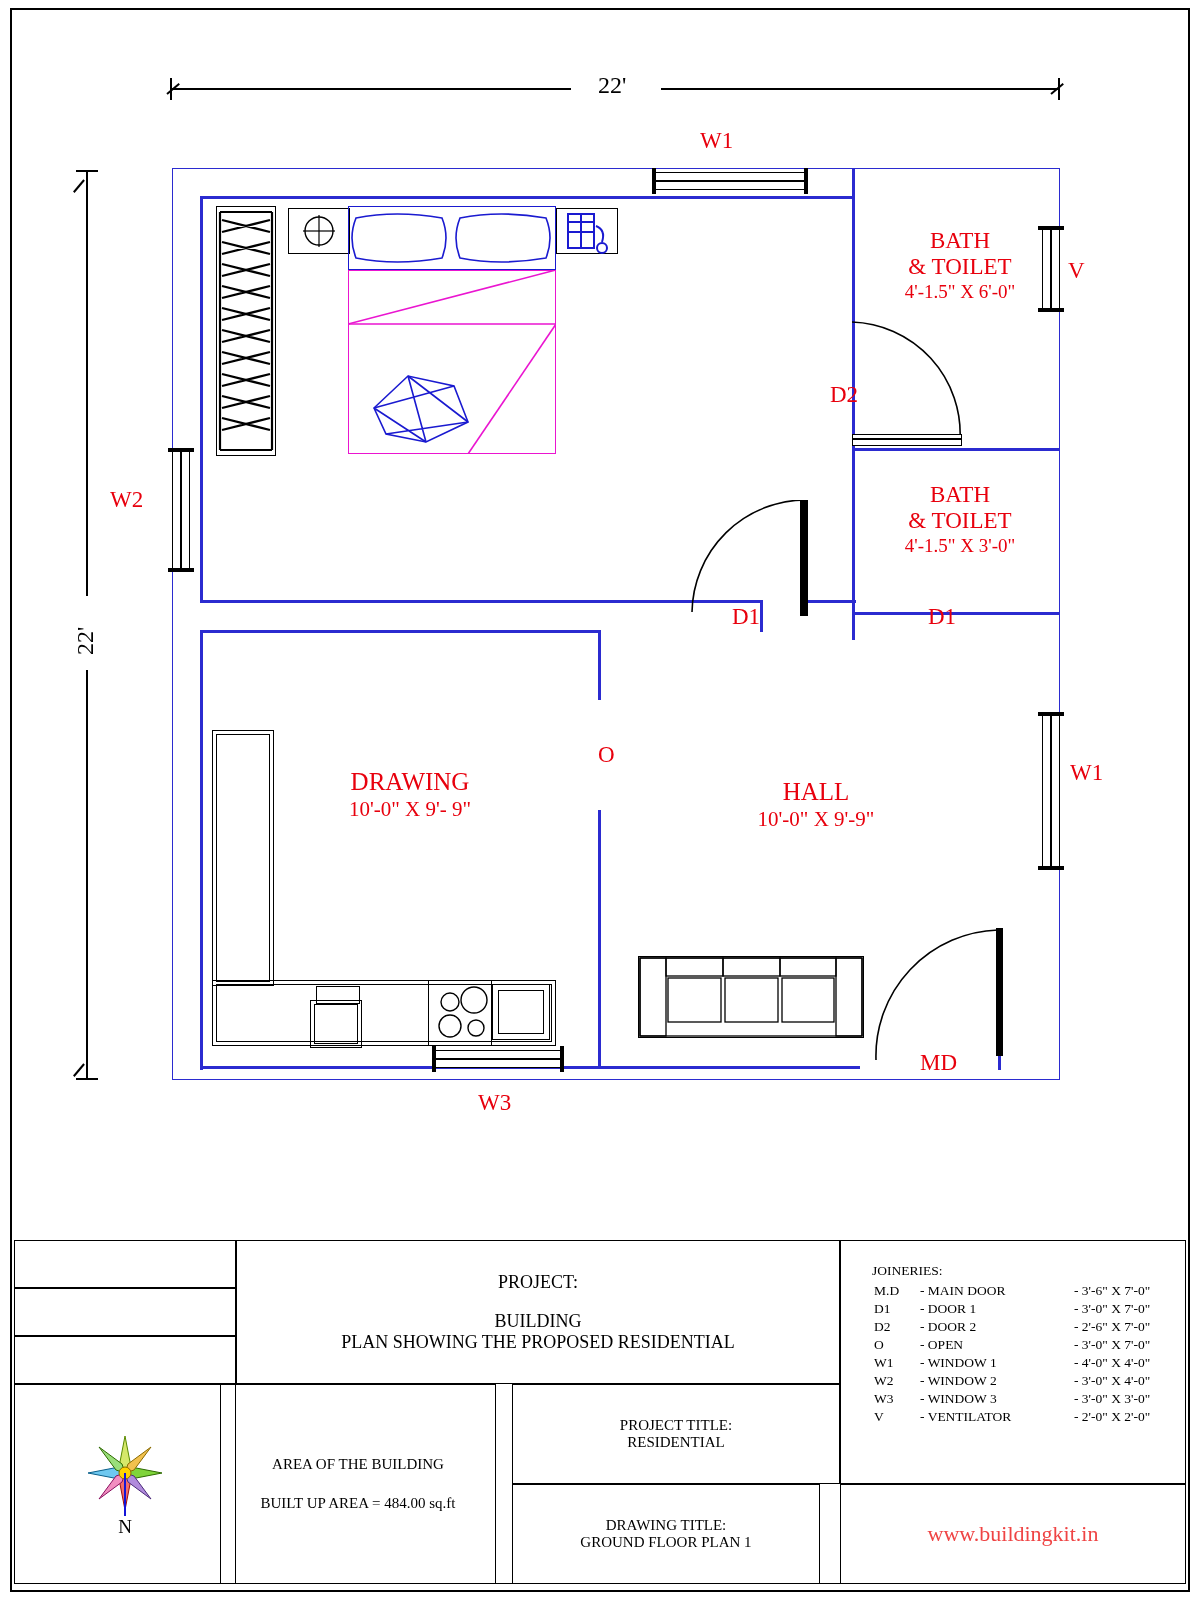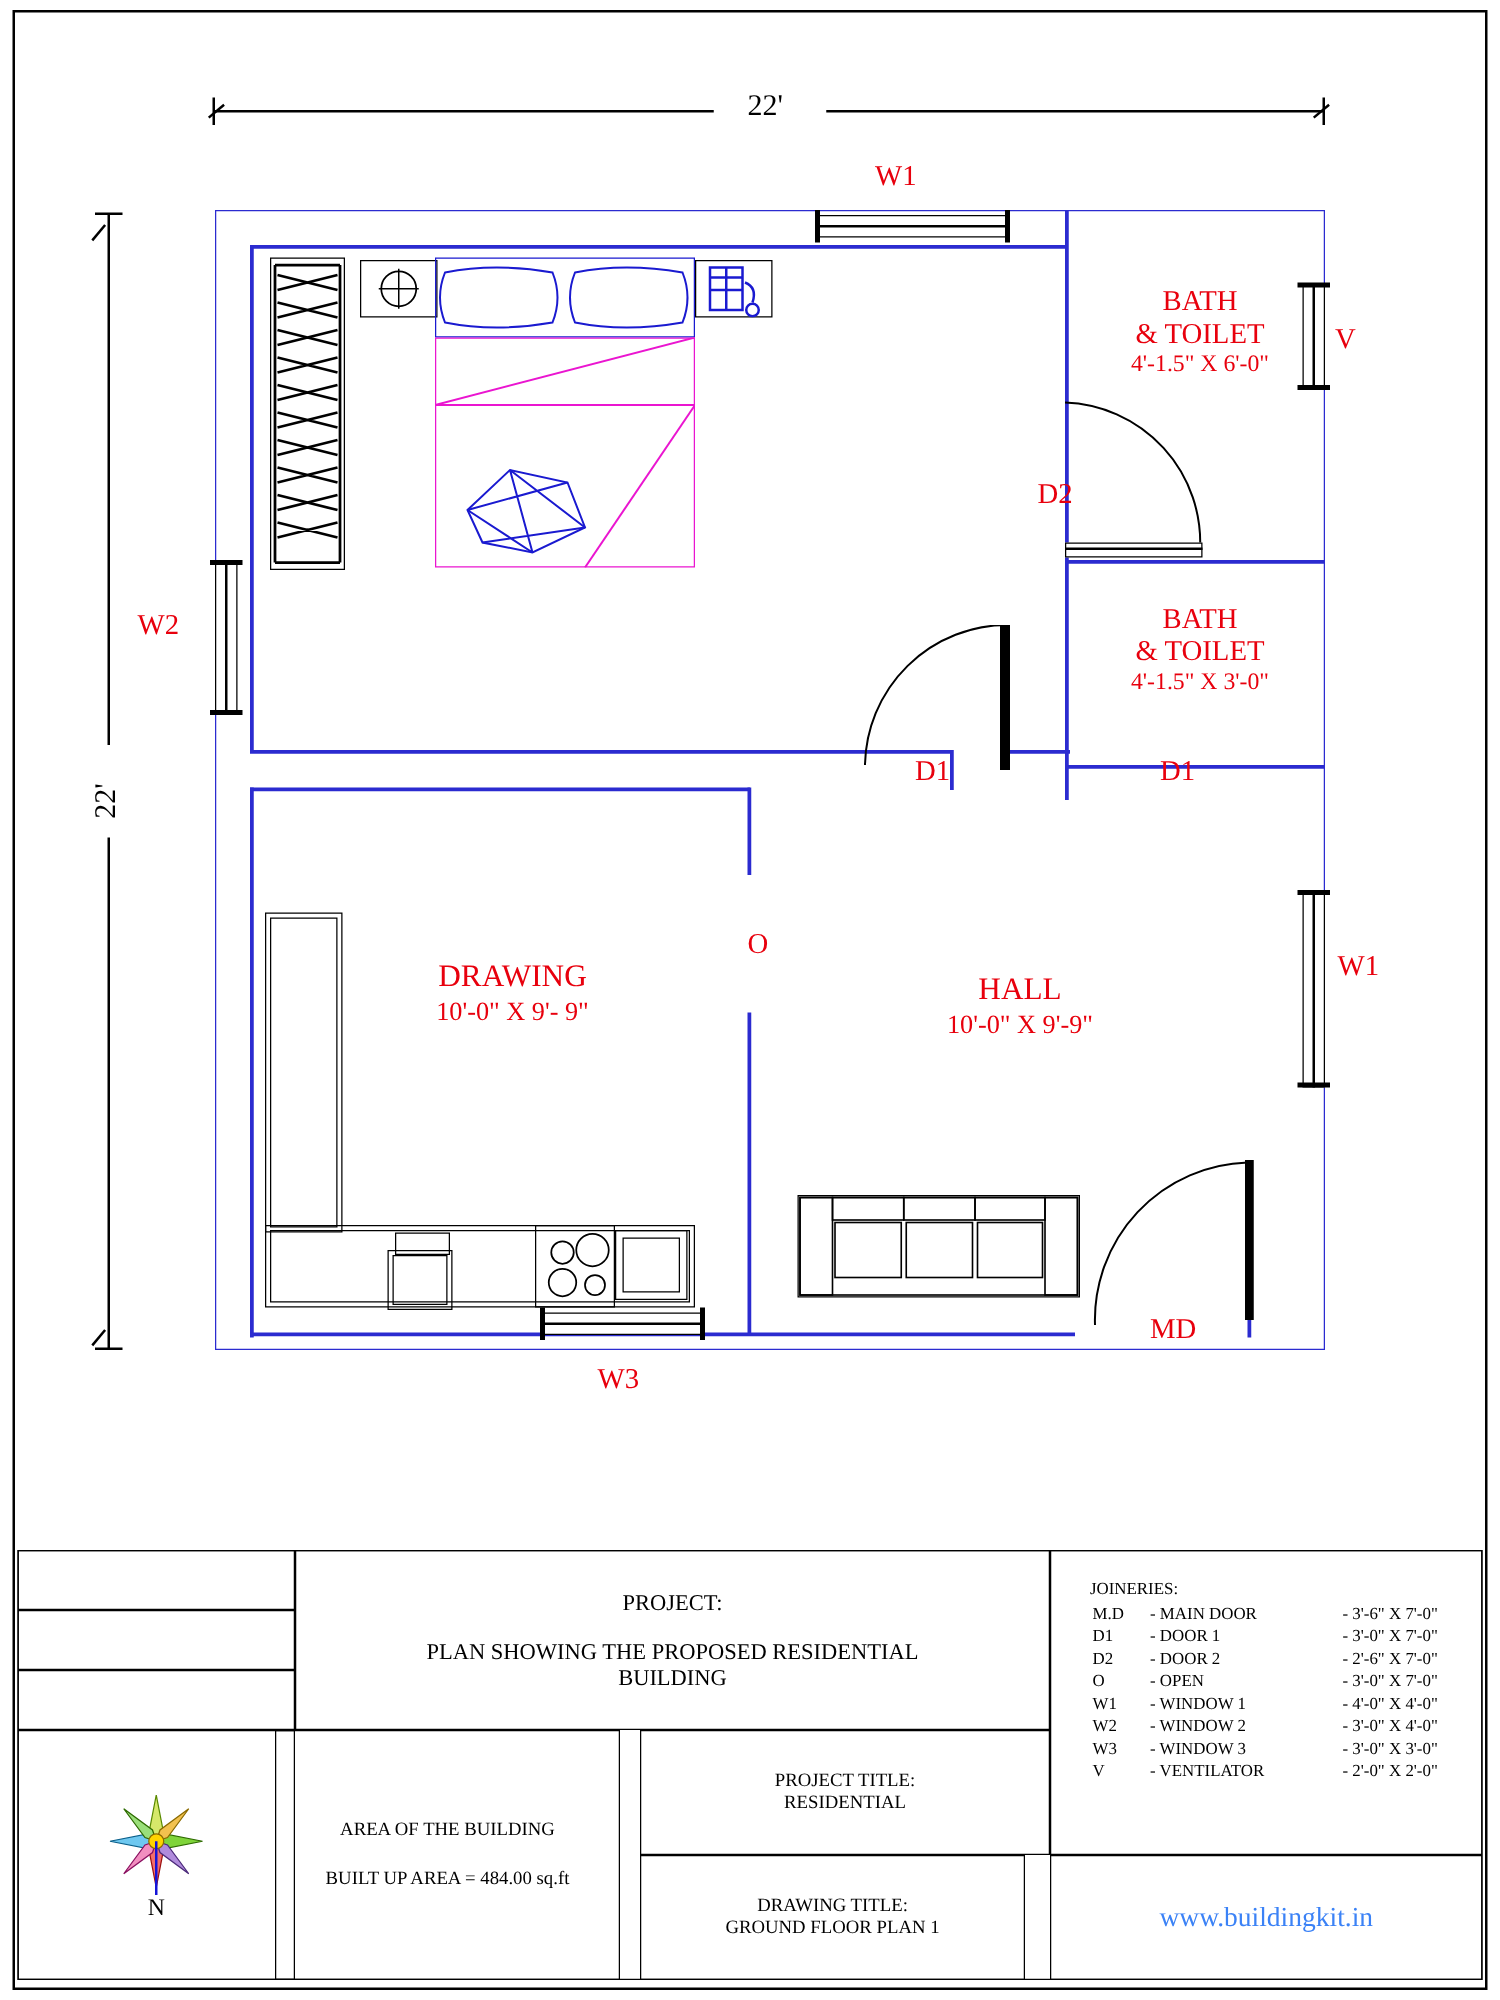--- a/index.html
+++ b/index.html
@@ -24,21 +24,21 @@
   .tb .inner{width:100%;padding:0 6px;box-sizing:border-box;}
   .tb-title{font-size:18px;}
   .tb-small{font-size:15px;}
 
   .join{position:absolute;font-family:"Liberation Serif", serif;font-size:13.5px;color:#000;line-height:1.33;}
   .join table{border-collapse:collapse;}
   .join td{padding:0 2px;white-space:nowrap;font-size:13.5px;}
   .join td.c1{width:42px;}
   .join td.c2{width:150px;}
 
-  .weburl{color:#3b82f6;font-size:22px;font-family:"Liberation Serif", serif;}
+  .weburl{color:#ef4444;font-size:22px;font-family:"Liberation Serif", serif;}
 
   .northlabel{font-size:19px;}
 
   
   .thin{position:absolute;border:1.2px solid #000;box-sizing:border-box;}
   .thinb{position:absolute;border:1.2px solid #1a1ad0;box-sizing:border-box;}
   .mag{position:absolute;border:1.6px solid #ea15d0;box-sizing:border-box;}
 </style>
 </head>
 <body>
@@ -314,22 +314,22 @@
             <polygon points="43,100 39,90 47,90" fill="#1414d8"></polygon>
           </g>
         </svg>
         <div class="northlabel">N</div>
       </div>
     </div>
 
     <div class="tb" style="left:236px;top:1240px;width:604px;height:144px;">
       <div class="inner">
         <div class="tb-title" style="margin-bottom:18px;">PROJECT:</div>
+        <div class="tb-title">BUILDING</div>
         <div class="tb-title">PLAN SHOWING THE PROPOSED RESIDENTIAL</div>
-        <div class="tb-title">BUILDING</div>
       </div>
     </div>
 
     <div class="tb" style="left:220px;top:1384px;width:276px;height:200px;">
       <div class="inner">
         <div class="tb-small" style="margin-bottom:22px;">AREA OF THE BUILDING</div>
         <div class="tb-small">BUILT UP AREA  = 484.00 sq.ft</div>
       </div>
     </div>
 

